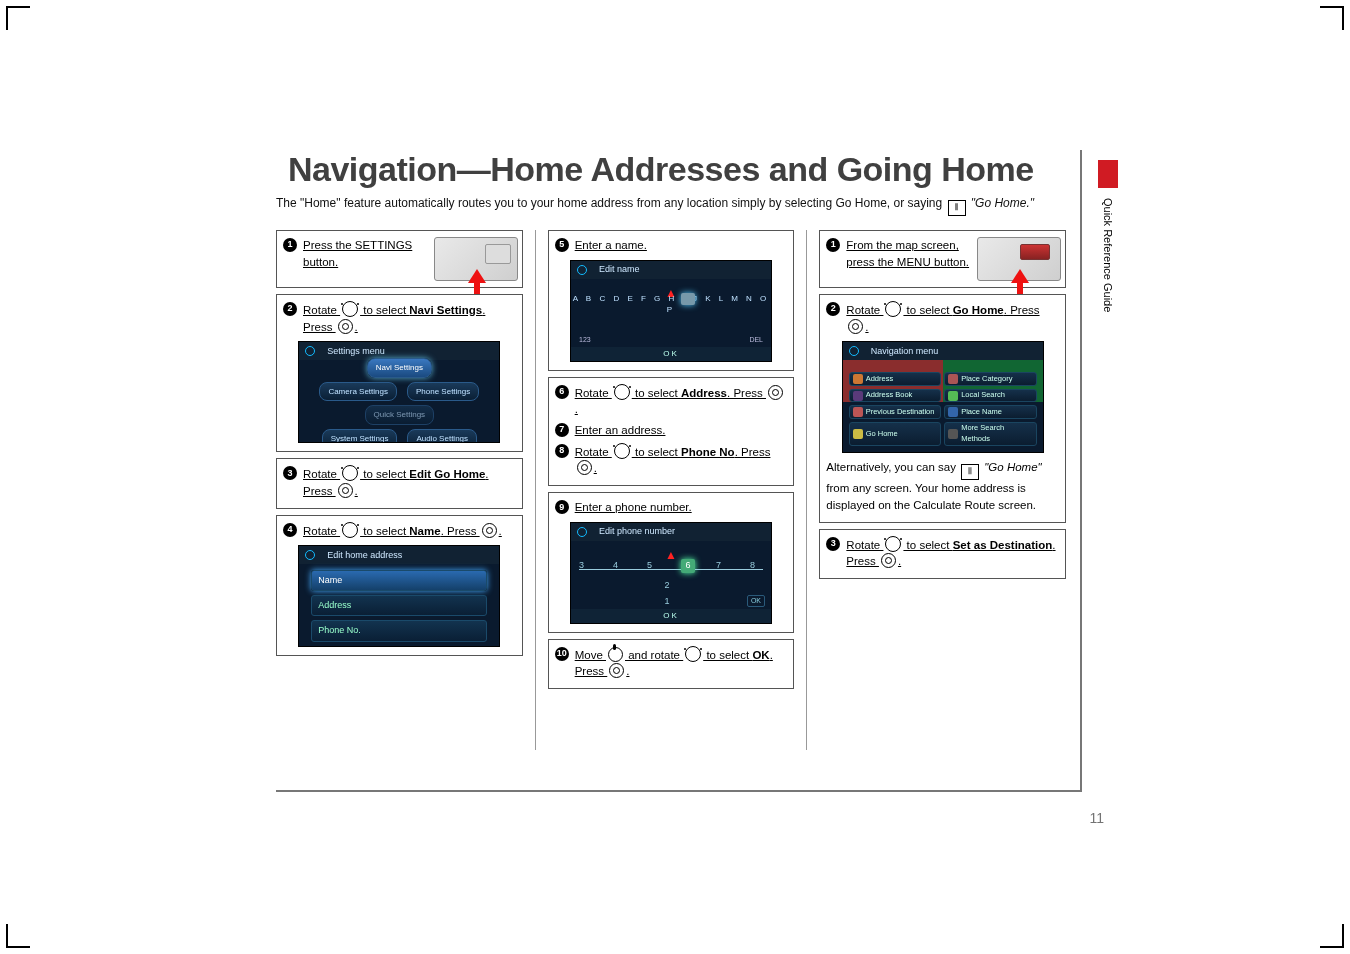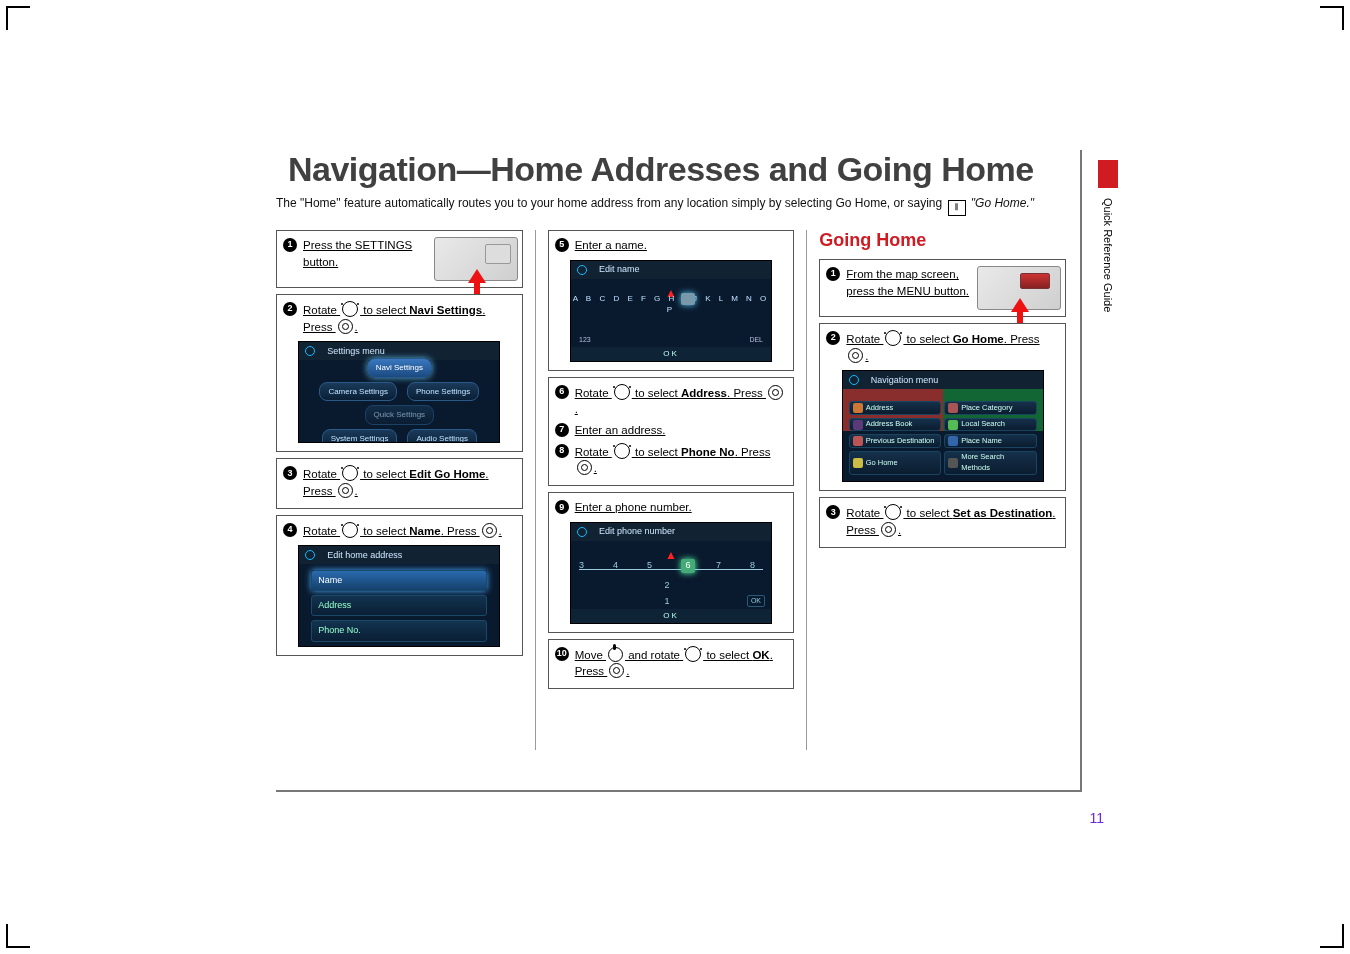--- a/index.html
+++ b/index.html
@@ -338,21 +338,21 @@
     font-size:11px;
     margin:10px 4px 0 auto;
     color:#000;
   }
 
   .page-num {
     position:absolute;
     right:246px;
     bottom:128px;
     font-size:14px;
-    color:#6d28d9;
+    color:#737373;
   }
 
   .step-text { flex:1;text-decoration:underline; }
   .step-text b { font-weight:bold; }
   .ital { font-style: italic; }
 </style>
 </head>
 <body>
 
 <div class="corners tl"></div>
@@ -515,21 +515,20 @@
           <div class="step-text">
             <span>Move </span><span class="icon-joy"></span><span> and rotate </span><span class="icon-dial"></span><span> to select </span><b>OK</b><span>. Press </span><span class="icon-press"></span><span>.</span>
           </div>
         </div>
       </div>
     </div>
 
     <div class="divider"></div>
 
     <div class="col">
-      <h2 class="section">Going Home</h2>
 
       <div class="step-box">
         <div class="step-row">
           <span class="num-bullet">1</span>
           <div class="step-text">
             <div class="button-graphic">
               <div class="bg menu"></div>
               <div class="arrow-up">
                   <div class="stem"></div>
                 </div>
@@ -583,20 +582,23 @@
             <div class="nav-cell gh">
                 <span class="ni"></span>
                 <span>Go Home</span>
               </div>
             <div class="nav-cell mm">
                 <span class="ni"></span>
                 <span>More Search Methods</span>
               </div>
           </div>
         </div>
+        <div style="font-size:11.5px;margin-top:6px;line-height:1.45">
+          <span>Alternatively, you can say </span><span class="icon-voice">⦀</span><span class="ital"> "Go Home"</span><span> from any screen. Your home address is displayed on the Calculate Route screen.</span>
+        </div>
       </div>
 
       <div class="step-box">
         <div class="step-row">
           <span class="num-bullet">3</span>
           <div class="step-text">
             <span>Rotate </span><span class="icon-dial"></span><span> to select </span><b>Set as Destination</b><span>. Press </span><span class="icon-press"></span><span>.</span>
           </div>
         </div>
       </div>

